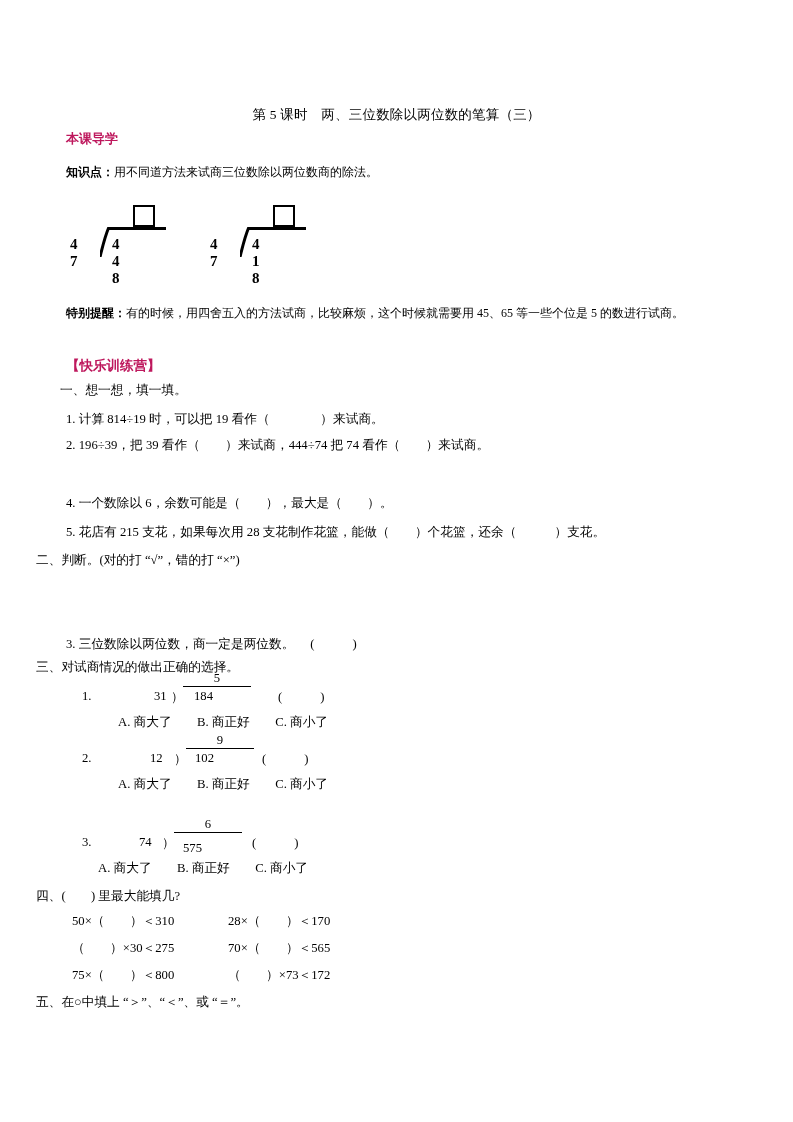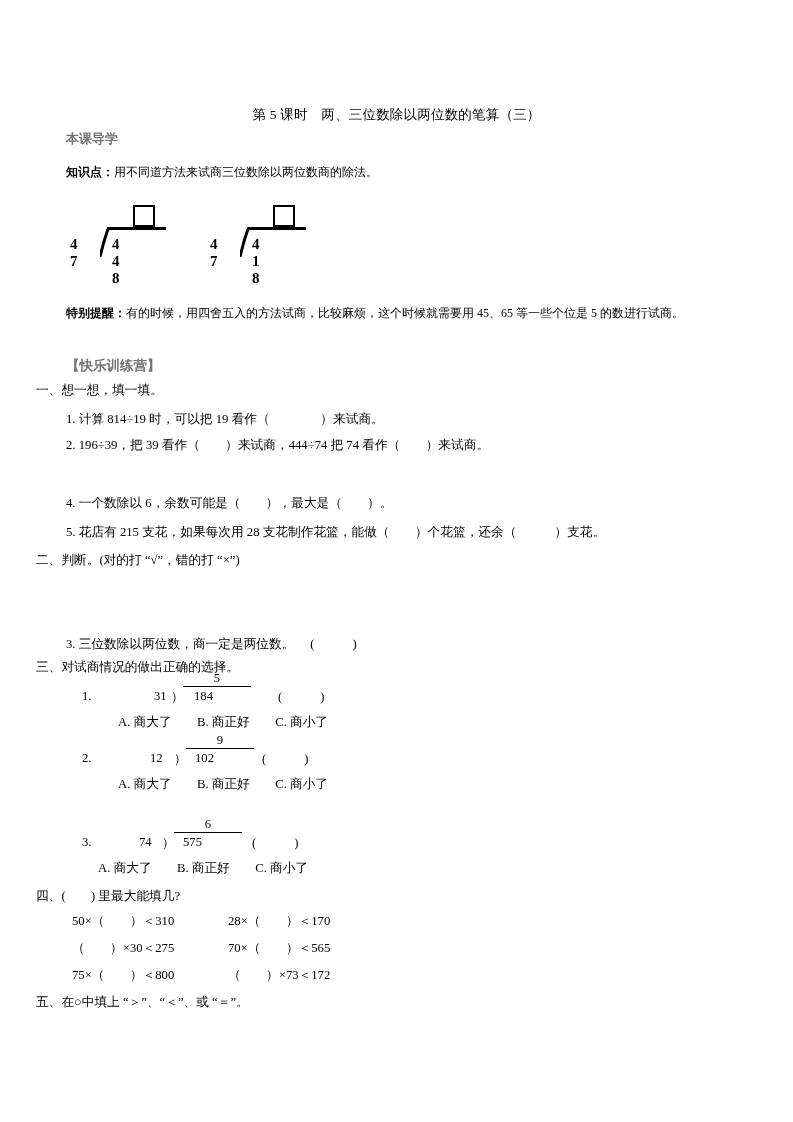--- a/index.html
+++ b/index.html
@@ -28,21 +28,21 @@
     font-size: 13.5px;
     margin: 0;
     position: absolute;
     left: 0; right: 0;
     top: 106px;
     letter-spacing: 0.2px;
   }
   .red-head {
     position: absolute;
     left: 66px;
-    color: #737373;
+    color: #be185d;
     font-weight: bold;
     font-size: 13px;
   }
   .red-head.h1 { top: 130px; }
   .red-head.h2 { top: 357px; font-size: 13.5px; }
 
   .para {
     position: absolute;
     left: 66px;
     right: 62px;
@@ -204,21 +204,21 @@
     </div>
 
   </div>
 
   <div class="para tip">
     <b>特别提醒：</b><span>有的时候，用四舍五入的方法试商，比较麻烦，这个时候就需要用 45、65 等一些个位是 5 的数进行试商。</span>
   </div>
 
   <div class="red-head h2">【快乐训练营】</div>
 
-  <div class="line sec" style="top:382px;">一、想一想，填一填。</div>
+  <div class="line sec" style="top:382px;margin-left:24px;">一、想一想，填一填。</div>
   <div class="line item" style="top:411px;">1. 计算 814÷19 时，可以把 19 看作（　　　　）来试商。</div>
   <div class="line item" style="top:437px;">2. 196÷39，把 39 看作（　　）来试商，444÷74 把 74 看作（　　）来试商。</div>
   <div class="line item" style="top:495px;">4. 一个数除以 6，余数可能是（　　），最大是（　　）。</div>
   <div class="line item" style="top:524px;">5. 花店有 215 支花，如果每次用 28 支花制作花篮，能做（　　）个花篮，还余（　　　）支花。</div>
 
   <div class="line sec" style="top:552px;">二、判断。(对的打 “√”，错的打 “×”)</div>
   <div class="line item" style="top:636px;">3. 三位数除以两位数，商一定是两位数。　 (　　　)</div>
 
   <div class="line sec" style="top:659px;">三、对试商情况的做出正确的选择。</div>
 
@@ -243,21 +243,21 @@
     <span class="c-blank" style="left:180px;">(　　　)</span>
   </div>
   <div class="opts" style="left:118px; top:776px;">A. 商大了　　B. 商正好　　C. 商小了</div>
 
   <div class="cfig" style="left:82px; top:817px; width:320px;">
     <span class="c-num">3.</span>
     <span class="c-divisor" style="left:57px;">74</span>
     <span class="c-paren" style="left:80px;">）</span>
     <span class="c-quot" style="left:92px; width:68px;">6</span>
     <span class="c-bar" style="left:92px; top:15px; width:68px;"></span>
-    <span class="c-dividend" style="left:101px;">575</span>
+    <span class="c-dividend" style="left:101px;margin-top:6px;">575</span>
     <span class="c-blank" style="left:170px;">(　　　)</span>
   </div>
   <div class="opts" style="left:98px; top:860px;">A. 商大了　　B. 商正好　　C. 商小了</div>
 
   <div class="line sec" style="top:888px;">四、(　　) 里最大能填几?</div>
 
   <div class="eqrow" style="left:72px; top:913px;">50×（　　）＜310</div>
   <div class="eqrow" style="left:228px; top:913px;">28×（　　）＜170</div>
 
   <div class="eqrow" style="left:72px; top:940px;">（　　）×30＜275</div>

